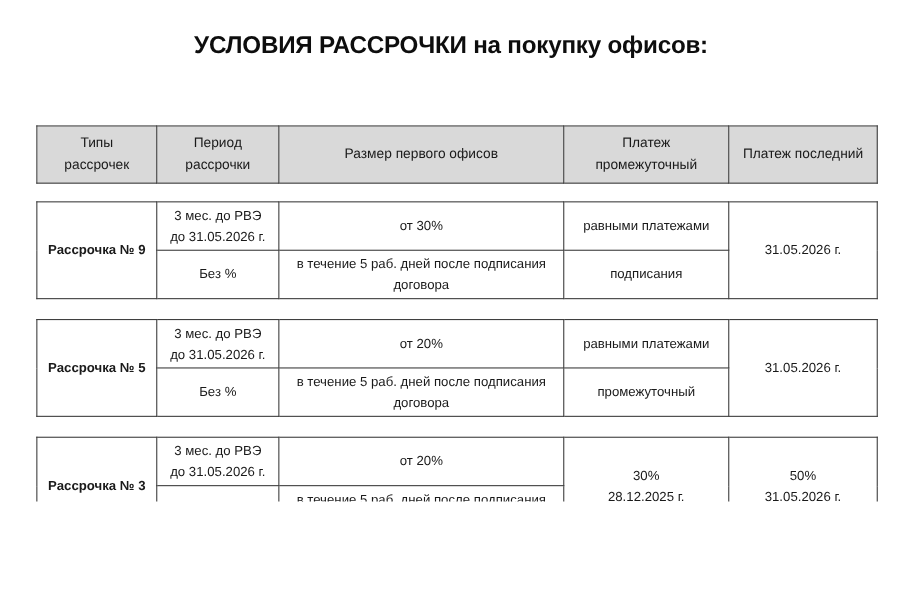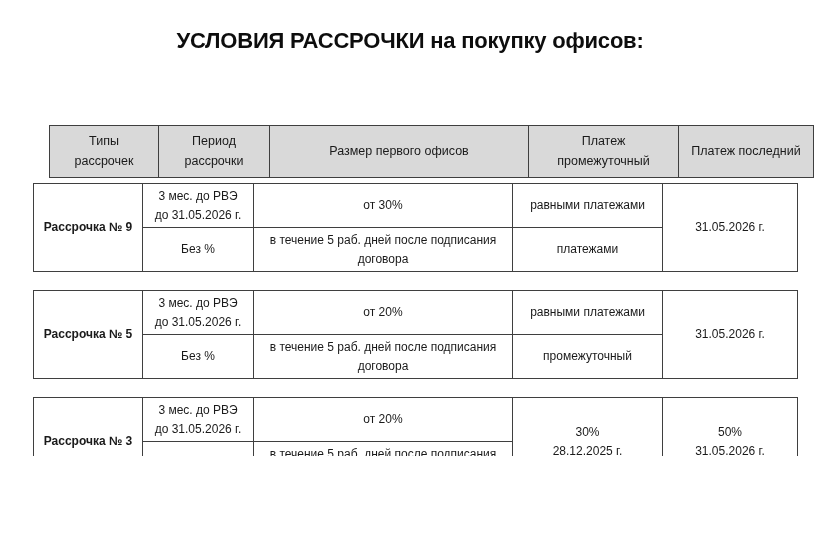--- a/index.html
+++ b/index.html
@@ -38,21 +38,21 @@
     border:1px solid var(--border);
     text-align:center;
     vertical-align:middle;
     font-size:12px;
     line-height:1.55;
     padding:0 4px;
     white-space:pre-line;
     box-sizing:border-box;
     background:#fff;
   }
-  table.header-table{top:125px;margin-left:16px;}
+  table.header-table{top:114px;}
   table.header-table td{
     background:var(--header-bg);
     height:52px;
     font-size:12.5px;
   }
   table.block-table td{height:44px;}
   table.block-1{top:183px;}
   table.block-2{top:290px;}
   table.block-3{top:397px;}
   td.plan-name{
@@ -103,21 +103,21 @@
       <td>3 мес. до РВЭ
 до 31.05.2026 г.</td>
       <td>от 30%</td>
       <td>равными платежами</td>
       <td rowspan="2">31.05.2026 г.</td>
     </tr>
     <tr>
       <td>Без %</td>
       <td>в течение 5 раб. дней после подписания
 договора</td>
-      <td>платежами</td>
+      <td>подписания</td>
     </tr>
   </tbody>
     </table>
 
   <table class="grid block-table block-2">
     <colgroup>
       <col style="width:109px">
         <col style="width:111px">
         <col style="width:259px">
         <col style="width:150px">

